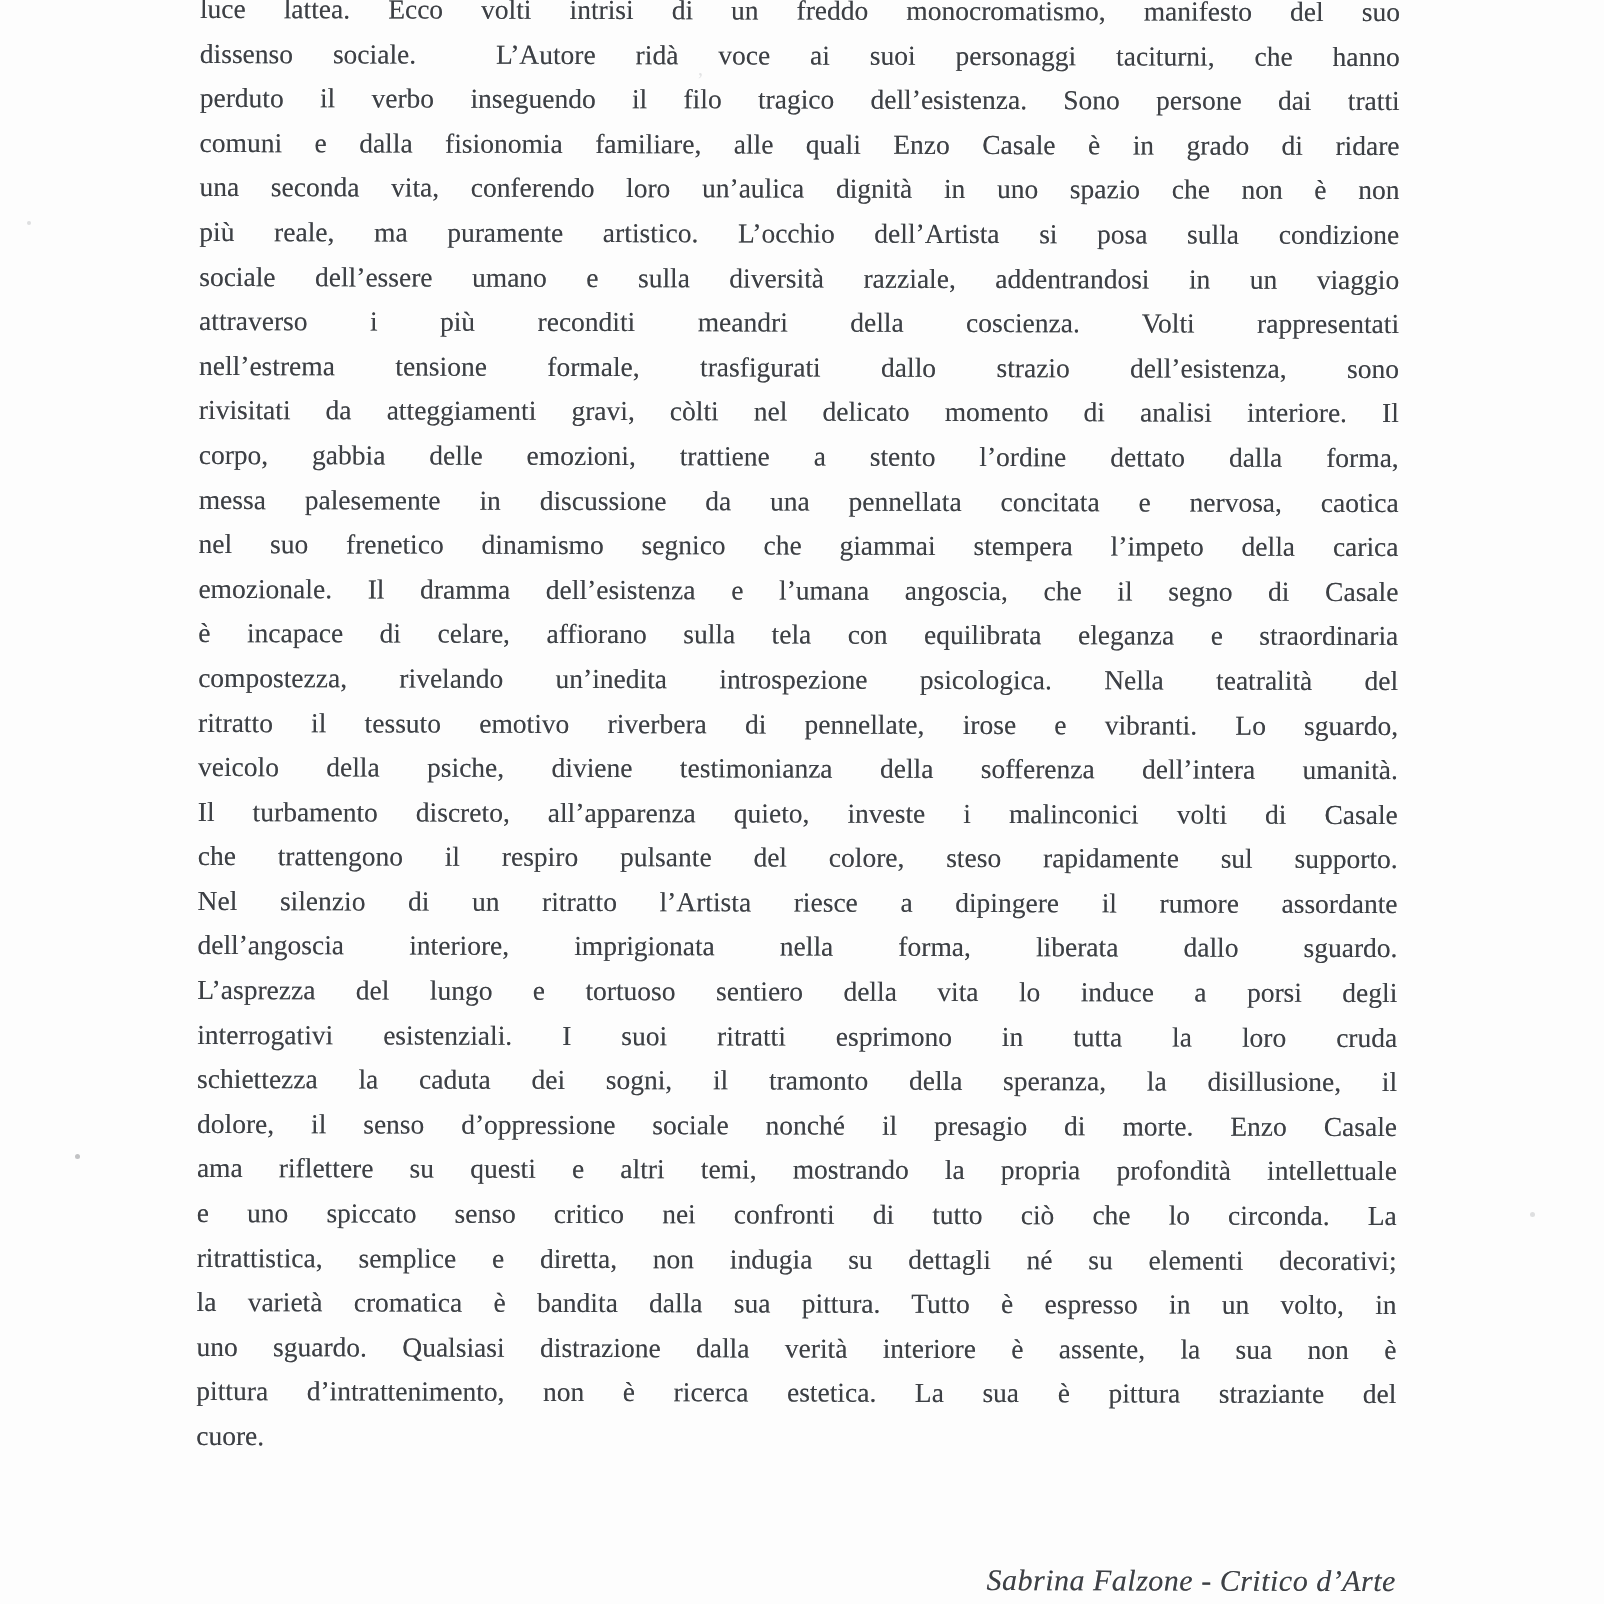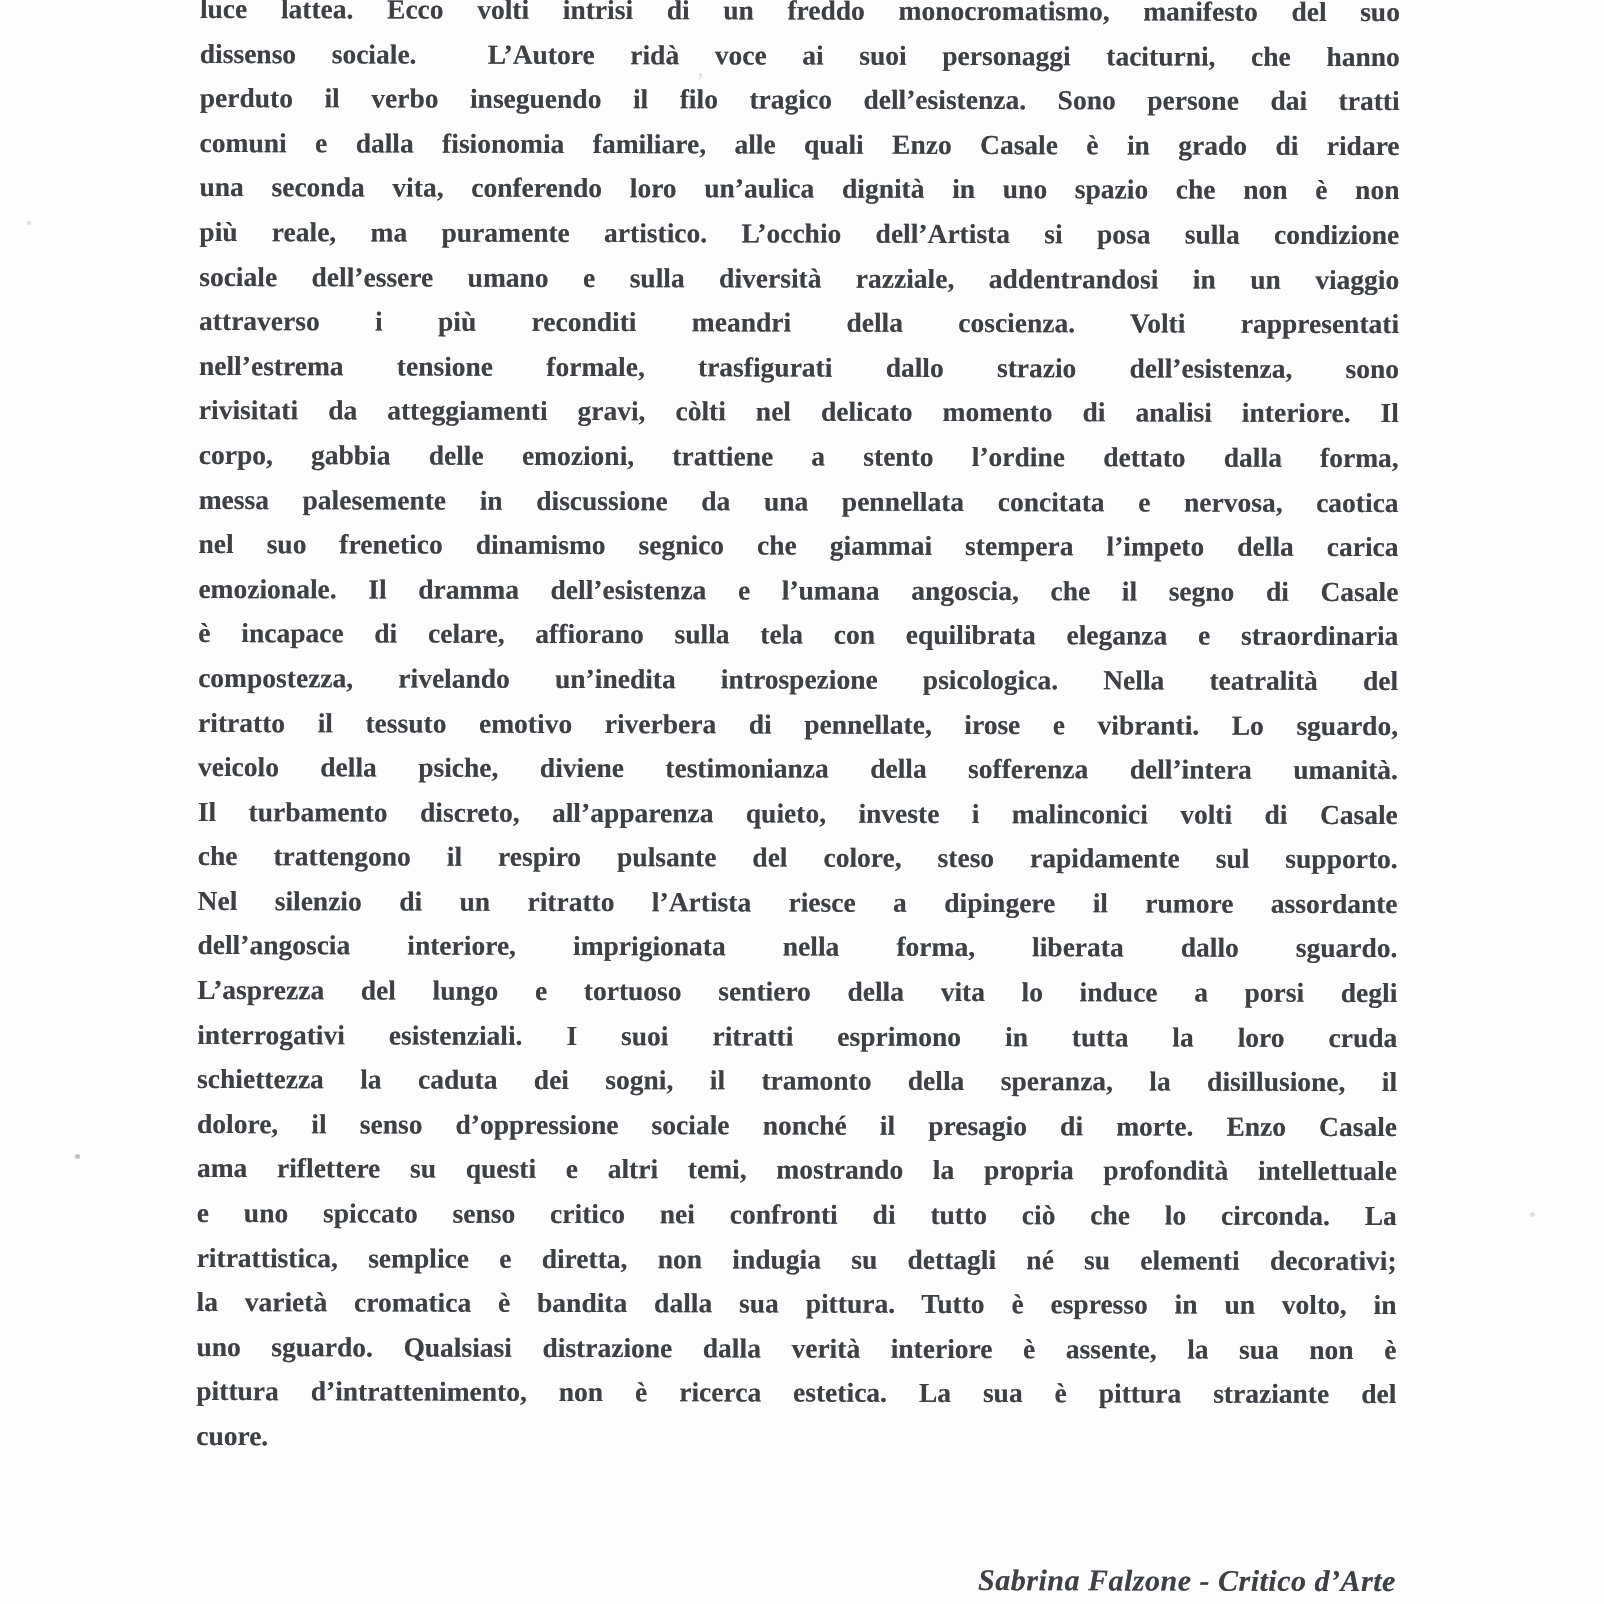--- a/index.html
+++ b/index.html
@@ -14,21 +14,20 @@
     background: var(--bg, #fdfdfd);
     font-family: "Liberation Serif", "DejaVu Serif", serif;
     color: var(--ink, #3d4045);
   }
   .sheet {
     position: relative;
     width: 1604px;
     height: 1604px;
     background: var(--bg, #fdfdfd);
     overflow: hidden;
-    font-weight: bold;
   }
   .textblock {
     position: absolute;
     left: 200px;
     top: -13px;
     width: 1200px;
     transform: rotate(0.15deg);
     transform-origin: 0 0;
     font-size: 27.5px;
     line-height: 44.6px;

